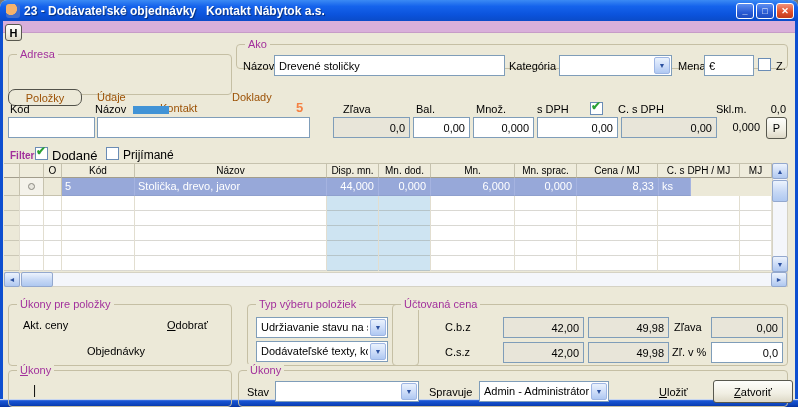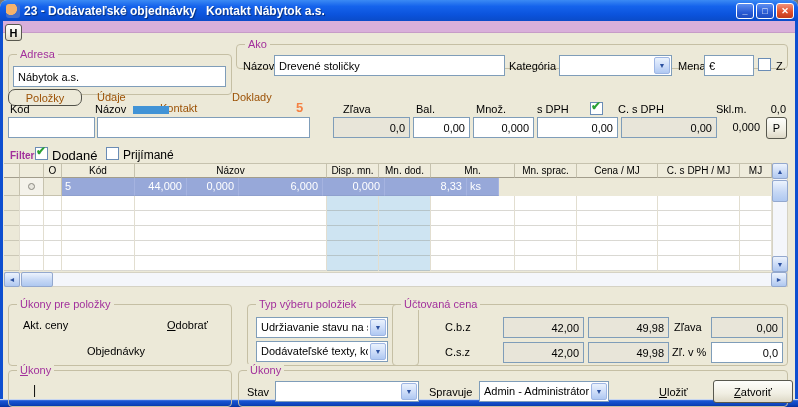--- a/index.html
+++ b/index.html
@@ -137,21 +137,20 @@
   <div class="client"></div>
   <div class="pinkbar"></div>
   <div class="brd-l"></div>
   <div class="brd-r"></div>
   <div class="brd-b"></div>
 
   <button class="btn3d" style="left:5px;top:24px;width:17px;height:17px;font-weight:bold">H</button>
 
   <div class="gb" style="left:8px;top:46px;width:224px;height:41px">
     <span class="gb-lbl">Adresa</span>
-    <input class="xp-in" style="left: 4px; top: 11px; width: 213px;" value="Nábytok a.s.">
   </div>
 
   <div class="gb" style="left:236px;top:36px;width:552px;height:25px">
     <span class="gb-lbl">Ako</span>
     <span class="lbl" style="left:6px;top:15px">Názov</span>
     <input class="xp-in" style="left: 37px; top: 10px; width: 231px;" value="Drevené stoličky">
     <span class="lbl" style="left:272px;top:15px">Kategória</span>
     <div class="combo" style="left:322px;top:10px;width:113px">
       <span class="cval"></span>
       <span class="cbtn">
@@ -219,20 +218,21 @@
       <div class="th c10">C. s DPH / MJ</div>
       <div class="th c11">MJ</div>
     </div>
     <div class="trow">
       <div class="td c0 plain"></div>
       <div class="td c1 cell-ic">
           <span class="balloon-r"></span>
         </div>
       <div class="td c2 plain"></div>
       <div class="td c3 sel tal">5</div>
+      <div class="td c4 sel tal">Stolička, drevo, javor</div>
       <div class="td c5 sel tar">44,000</div>
       <div class="td c6 sel tar">0,000</div>
       <div class="td c7 sel tar">6,000</div>
       <div class="td c8 sel tar">0,000</div>
       <div class="td c10 sel tar">8,33</div>
       <div class="td c11 sel tal">ks</div>
     </div>
     <div class="trow">
       <div class="ec ind c0"></div>
       <div class="ec c1"></div>

